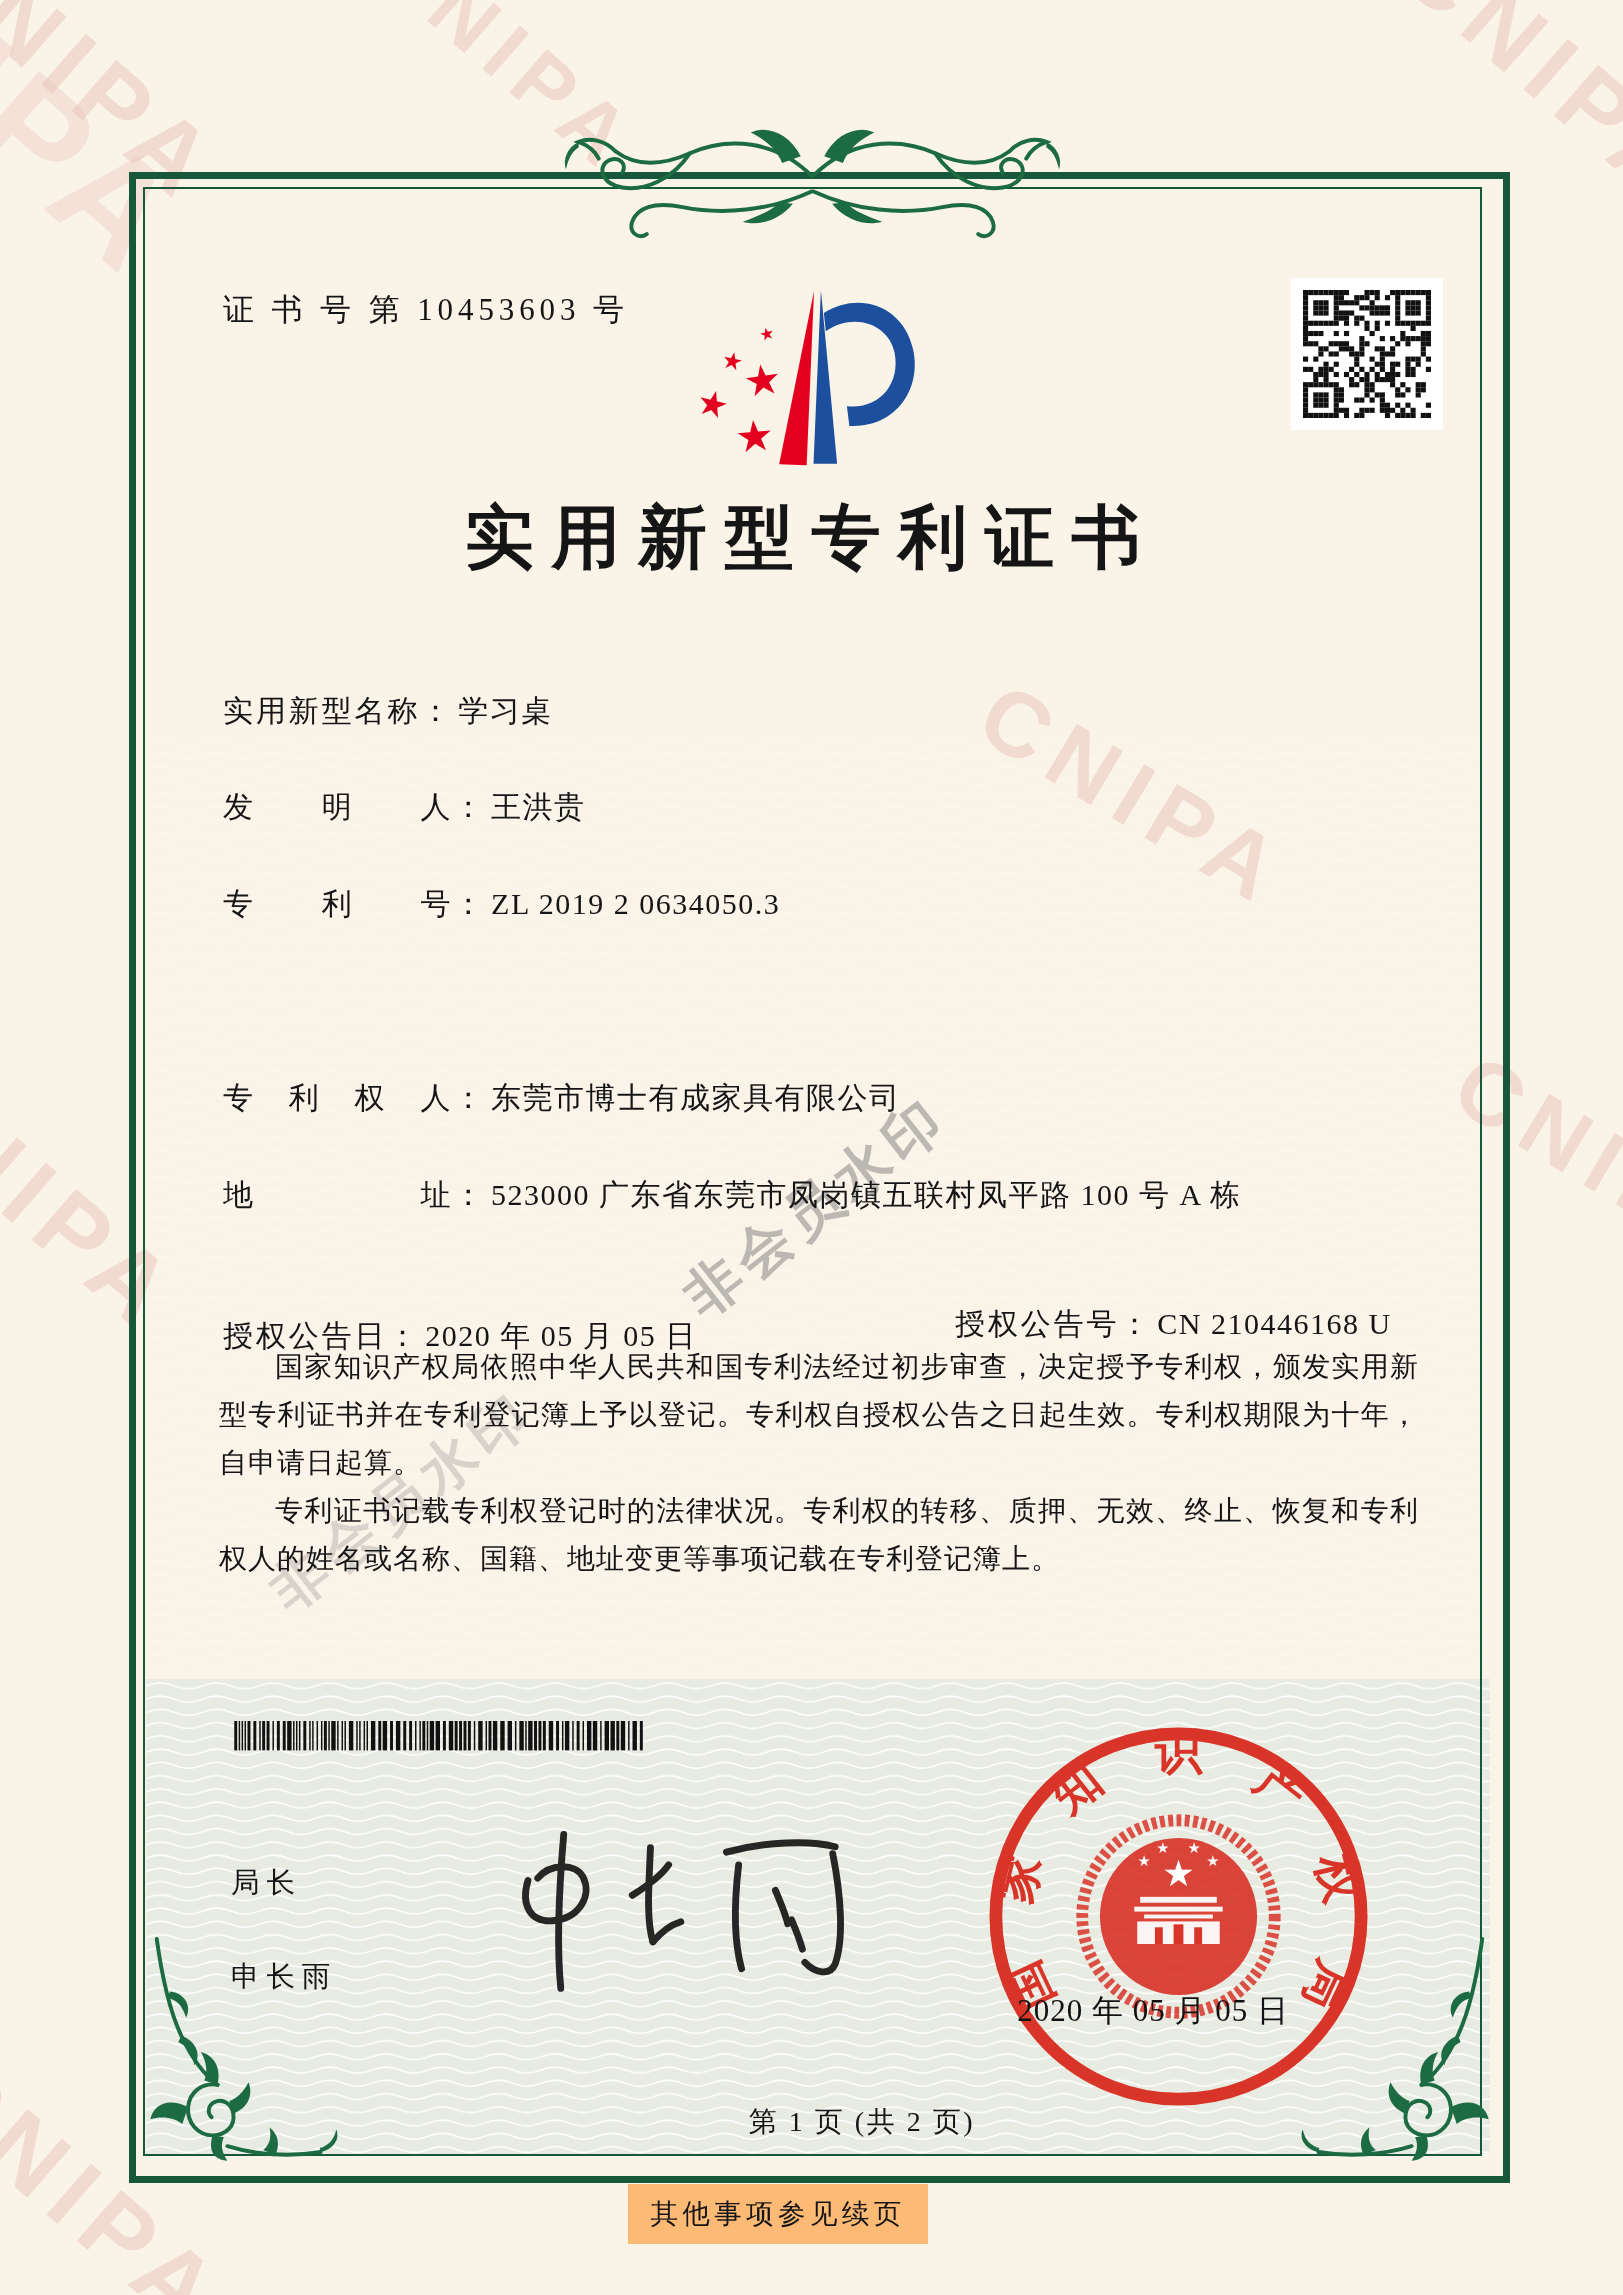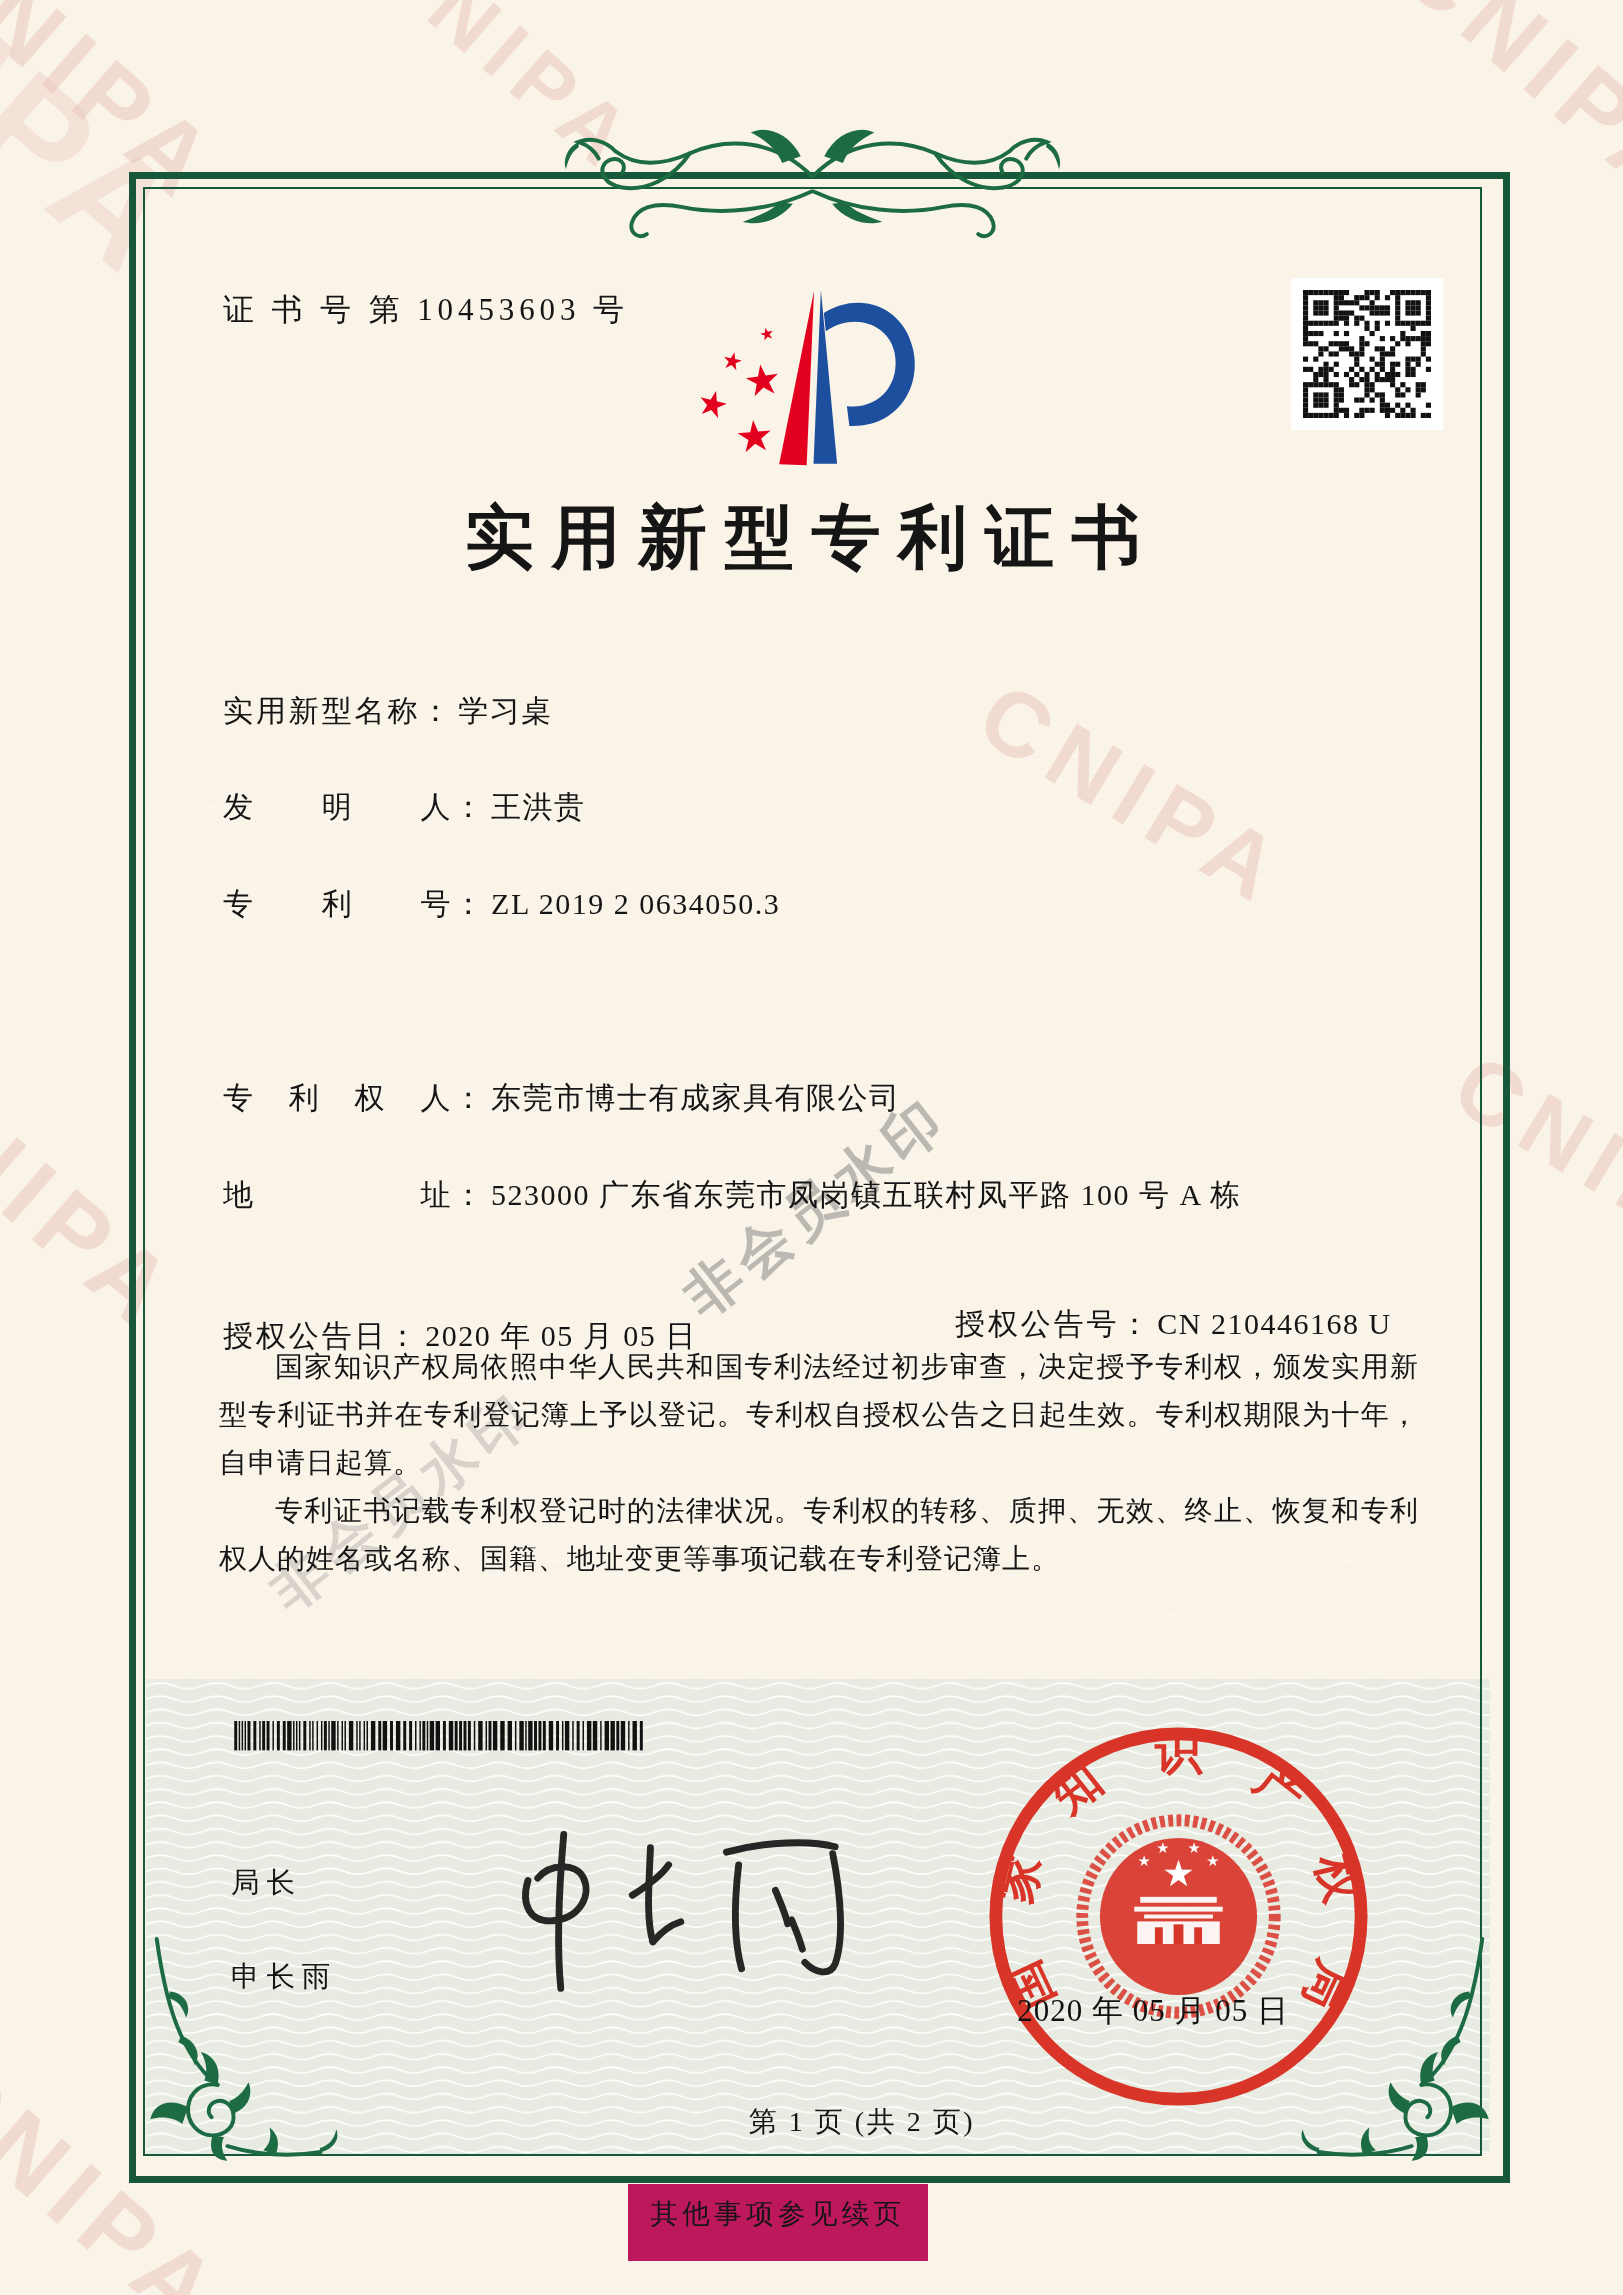--- a/index.html
+++ b/index.html
@@ -38,21 +38,21 @@
              line-height:48px;letter-spacing:1px;text-align:justify;z-index:5;}
   .body-text p{margin:0;text-indent:56px;}
 
   .director-label{position:absolute;left:231px;top:1864px;font-size:28.5px;letter-spacing:6.9px;z-index:5;}
   .director-name{position:absolute;left:231px;top:1958px;font-size:28.5px;letter-spacing:6.9px;z-index:5;}
 
   .seal-date{position:absolute;left:996px;top:1990px;width:314px;text-align:center;
              font-size:31px;letter-spacing:1px;z-index:6;color:#111;}
   .page-info{position:absolute;left:582px;top:2103px;width:393px;text-align:right;
              font-size:28px;letter-spacing:2.5px;z-index:5;}
-  .footer-note{position:absolute;left:628px;top:2184px;width:300px;height:77px;background:#be185d;
+  .footer-note{position:absolute;left:628px;top:2184px;width:300px;height:60px;background:#fdba74;
                text-align:center;line-height:60px;font-size:27.5px;letter-spacing:4.4px;z-index:5;}
 
   
   svg{position:absolute;overflow:visible;}
   #logo-svg{left:697px;top:286px;z-index:5;}
   #qr-box{position:absolute;left:1291px;top:278px;width:152px;height:152px;background:#fff;z-index:5;}
   #qr-svg{left:12.3px;top:12.3px;}
   #barcode-svg{left:234px;top:1721px;z-index:5;}
   #signature-svg{left:491px;top:1811px;z-index:6;}
   #seal-svg{left:987px;top:1725px;z-index:5;opacity:.93;}

